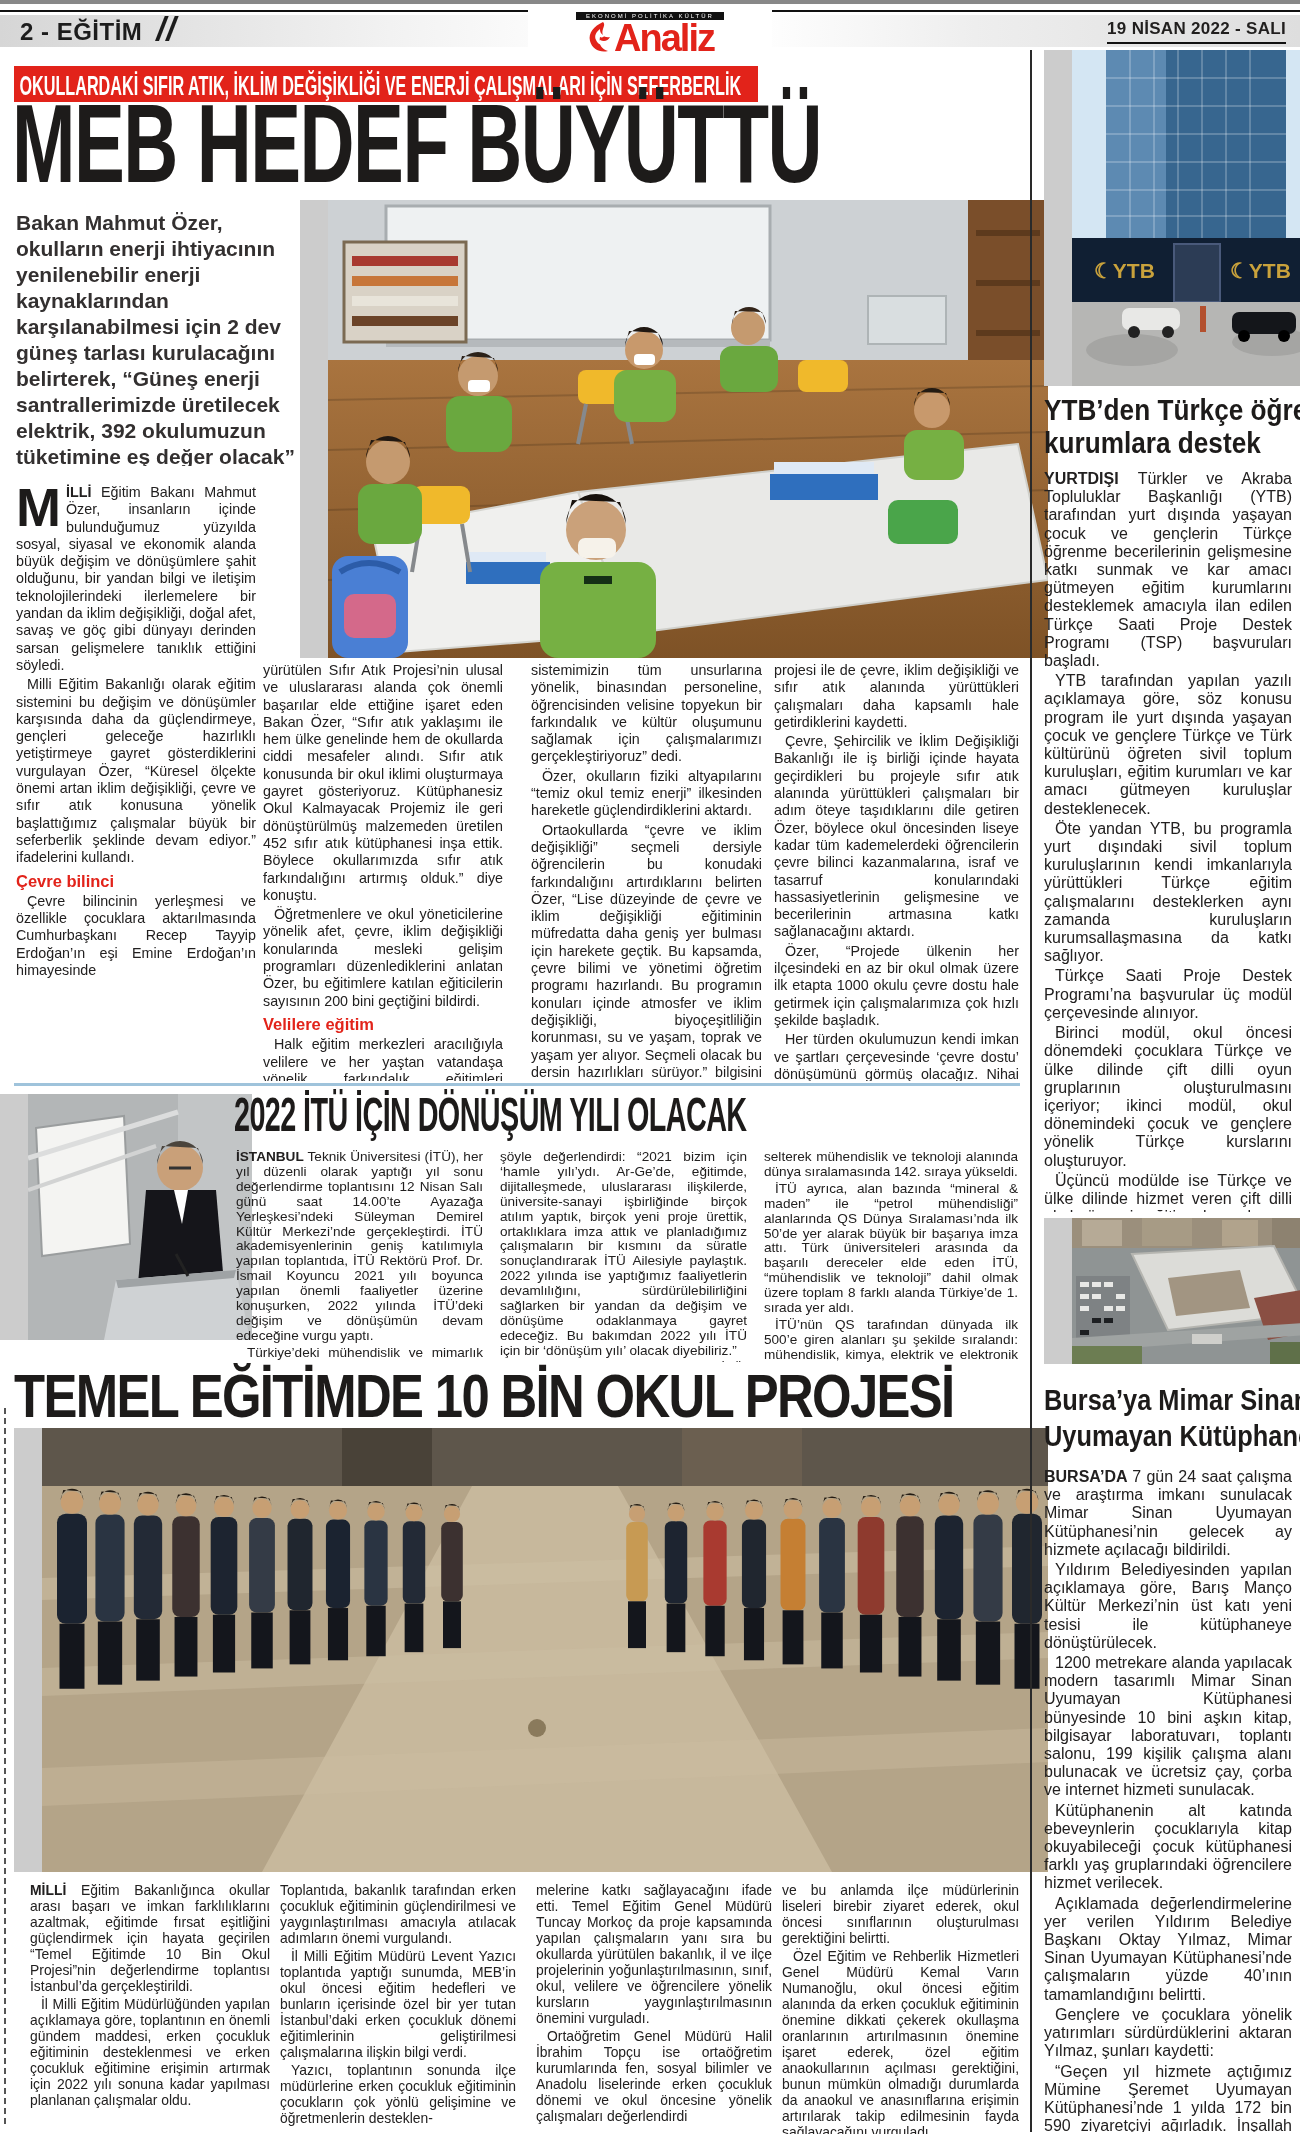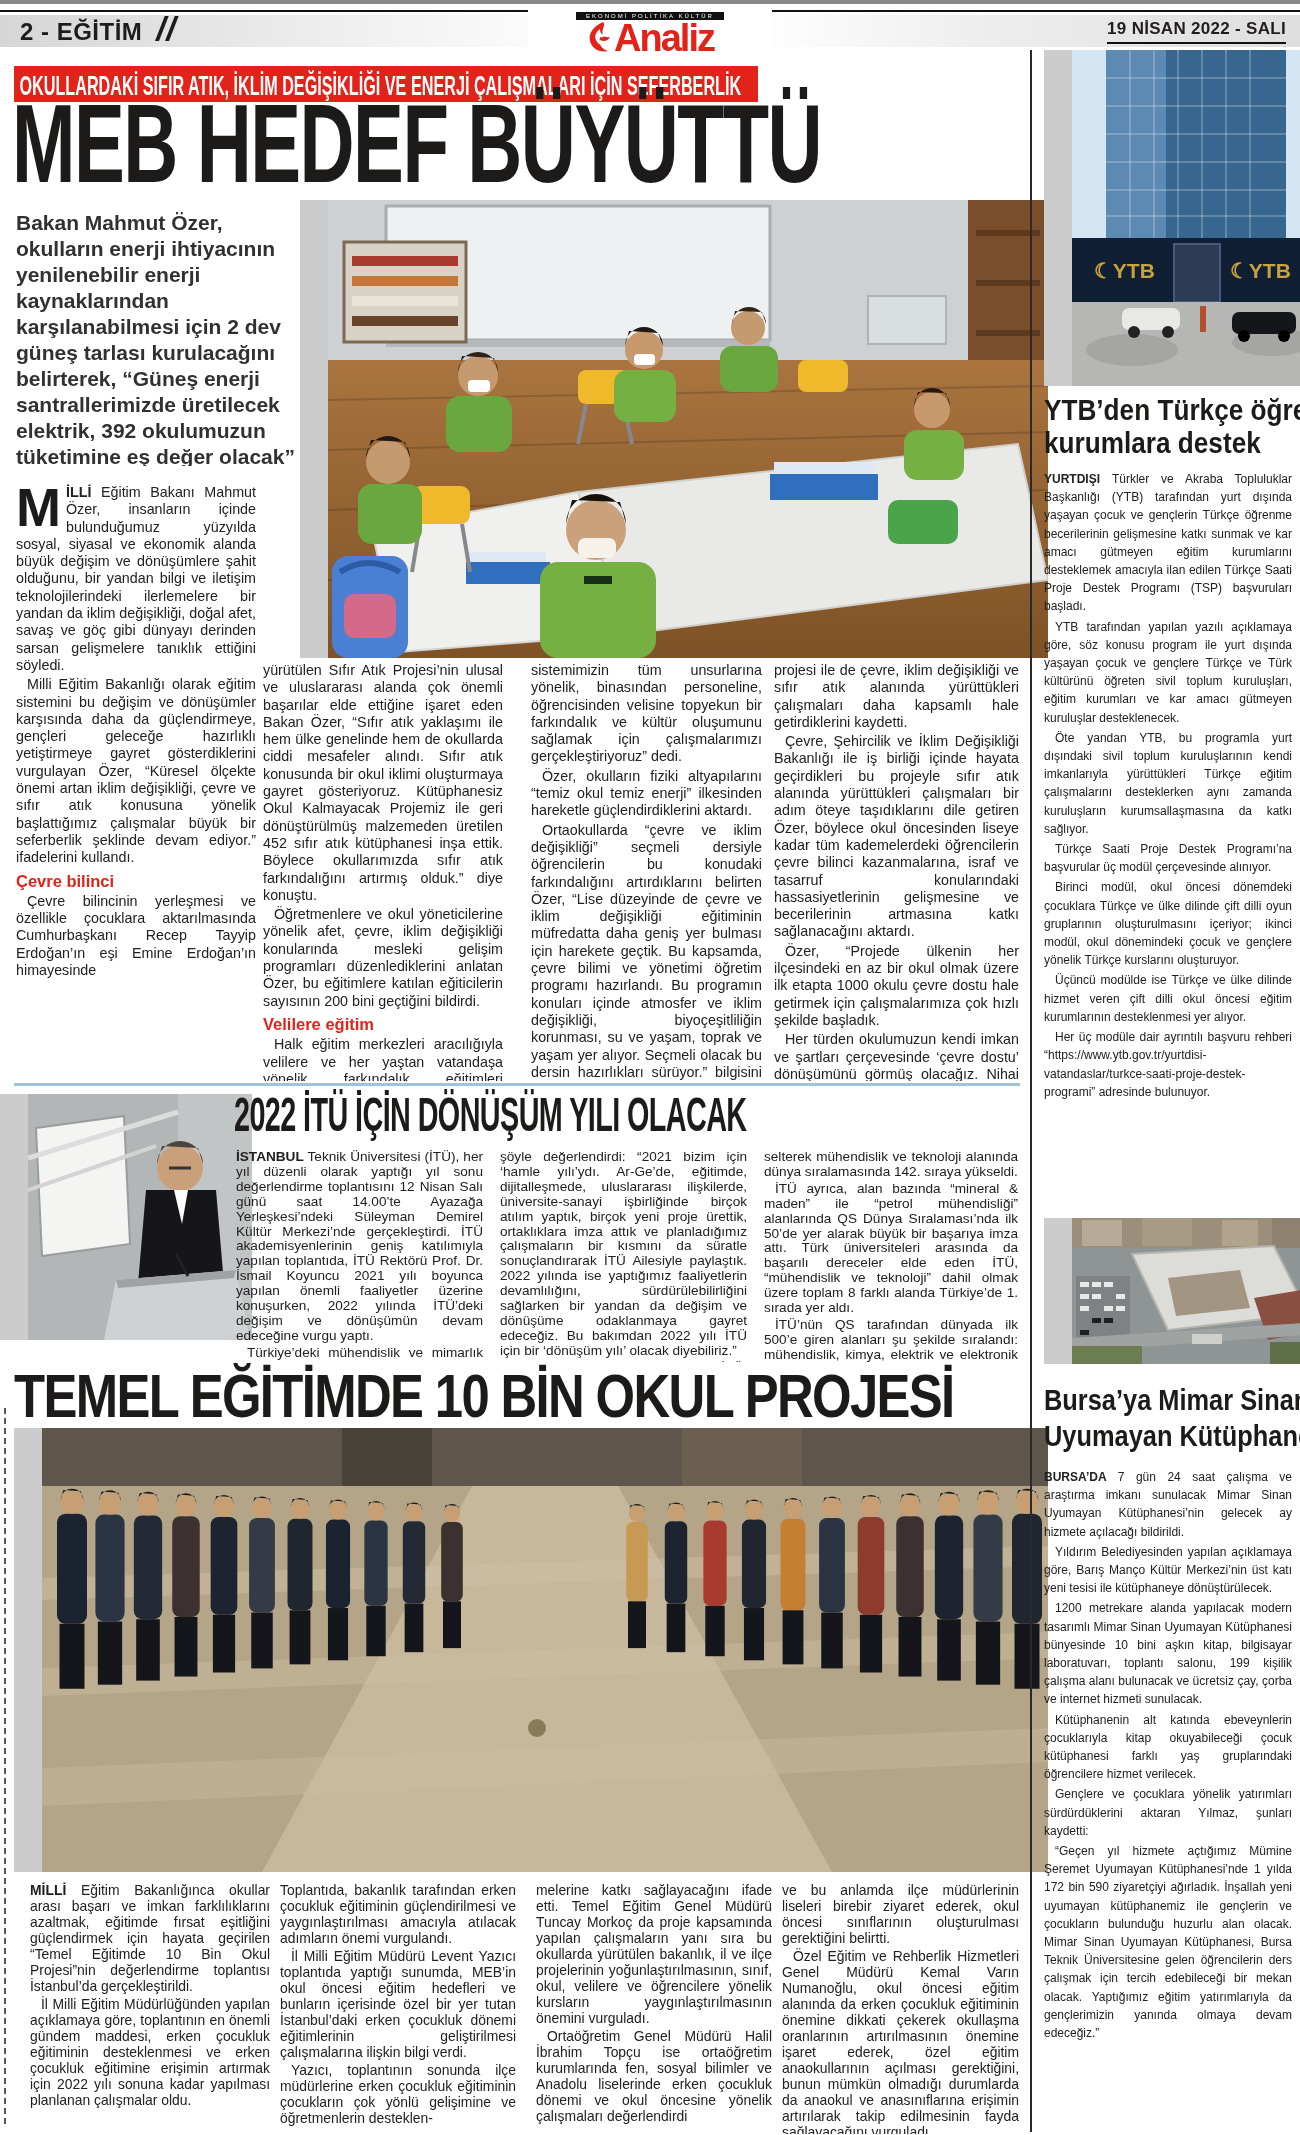--- a/index.html
+++ b/index.html
@@ -53,21 +53,21 @@
   .temel-headline span{display:inline-block;font-size:62px;font-weight:900;color:#1d1b1a;white-space:nowrap;
         transform:scaleX(.82);transform-origin:0 0;line-height:60px;letter-spacing:-2px;}
   .temel-col{font-size:13.9px;line-height:16px;}
   .t0{left:30px;top:1878px;width:240px;height:252px;}
   .t1{left:280px;top:1878px;width:236px;height:252px;}
   .t2{left:536px;top:1878px;width:236px;height:252px;}
   .t3{left:782px;top:1878px;width:237px;height:252px;}
   .dash-rule{left:4px;top:1404px;height:716px;width:0;border-left:2px dashed #555;}
   
   .vert-rule{left:1030px;top:46px;width:2px;height:2082px;background:#2a2a2a;}
-  .side-col{font-size:12px;line-height:18.2px;}
+  .side-col{font-size:16px;line-height:18.2px;}
   .ytb-headline{left:1044px;top:390px;width:250px;height:72px;}
   .ytb-headline span{display:inline-block;font-size:29px;font-weight:bold;color:#1d1b1a;line-height:33px;
         transform:scaleX(.95);transform-origin:0 0;white-space:nowrap;}
   .ytb-text{left:1044px;top:466px;width:248px;height:742px;}
   .bursa-headline{left:1044px;top:1378px;width:250px;height:82px;}
   .bursa-headline span{display:inline-block;font-size:30px;font-weight:bold;color:#1d1b1a;line-height:36px;
         transform:scaleX(.92);transform-origin:0 0;white-space:nowrap;}
   .bursa-text{left:1044px;top:1464px;width:248px;height:664px;}
   
   .photo{overflow:hidden;background:#ccc;padding-left:28px;}
@@ -500,17 +500,18 @@
   </div>
 
   <div class="abs bursa-headline">
     <span><span>Bursa’ya Mimar Sinan</span><br><span>Uyumayan Kütüphanesi</span></span>
   </div>
   <div class="abs tcol side-col bursa-text">
       <p><b>BURSA’DA </b>7 gün 24 saat çalışma ve araştırma imkanı sunulacak Mimar Sinan Uyumayan Kütüphanesi’nin gelecek ay hizmete açılacağı bildirildi.</p>
       <p>Yıldırım Belediyesinden yapılan açıklamaya göre, Barış Manço Kültür Merkezi’nin üst katı yeni tesisi ile kütüphaneye dönüştürülecek.</p>
       <p>1200 metrekare alanda yapılacak modern tasarımlı Mimar Sinan Uyumayan Kütüphanesi bünyesinde 10 bini aşkın kitap, bilgisayar laboratuvarı, toplantı salonu, 199 kişilik çalışma alanı bulunacak ve ücretsiz çay, çorba ve internet hizmeti sunulacak.</p>
       <p>Kütüphanenin alt katında ebeveynlerin çocuklarıyla kitap okuyabileceği çocuk kütüphanesi farklı yaş gruplarındaki öğrencilere hizmet verilecek.</p>
+      <p>Açıklamada değerlendirmelerine yer verilen Yıldırım Belediye Başkanı Oktay Yılmaz, Mimar Sinan Uyumayan Kütüphanesi’nde çalışmaların yüzde 40’ının tamamlandığını belirtti.</p>
       <p>Gençlere ve çocuklara yönelik yatırımları sürdürdüklerini aktaran Yılmaz, şunları kaydetti:</p>
       <p>“Geçen yıl hizmete açtığımız Mümine Şeremet Uyumayan Kütüphanesi’nde 1 yılda 172 bin 590 ziyaretçiyi ağırladık. İnşallah yeni uyumayan kütüphanemiz ile gençlerin ve çocukların bulunduğu huzurlu alan olacak. Mimar Sinan Uyumayan Kütüphanesi, Bursa Teknik Üniversitesine gelen öğrencilerin ders çalışmak için tercih edebileceği bir mekan olacak. Yaptığımız eğitim yatırımlarıyla da gençlerimizin yanında olmaya devam edeceğiz.”</p>
     </div>
 
 </div>
 
 </body></html>

